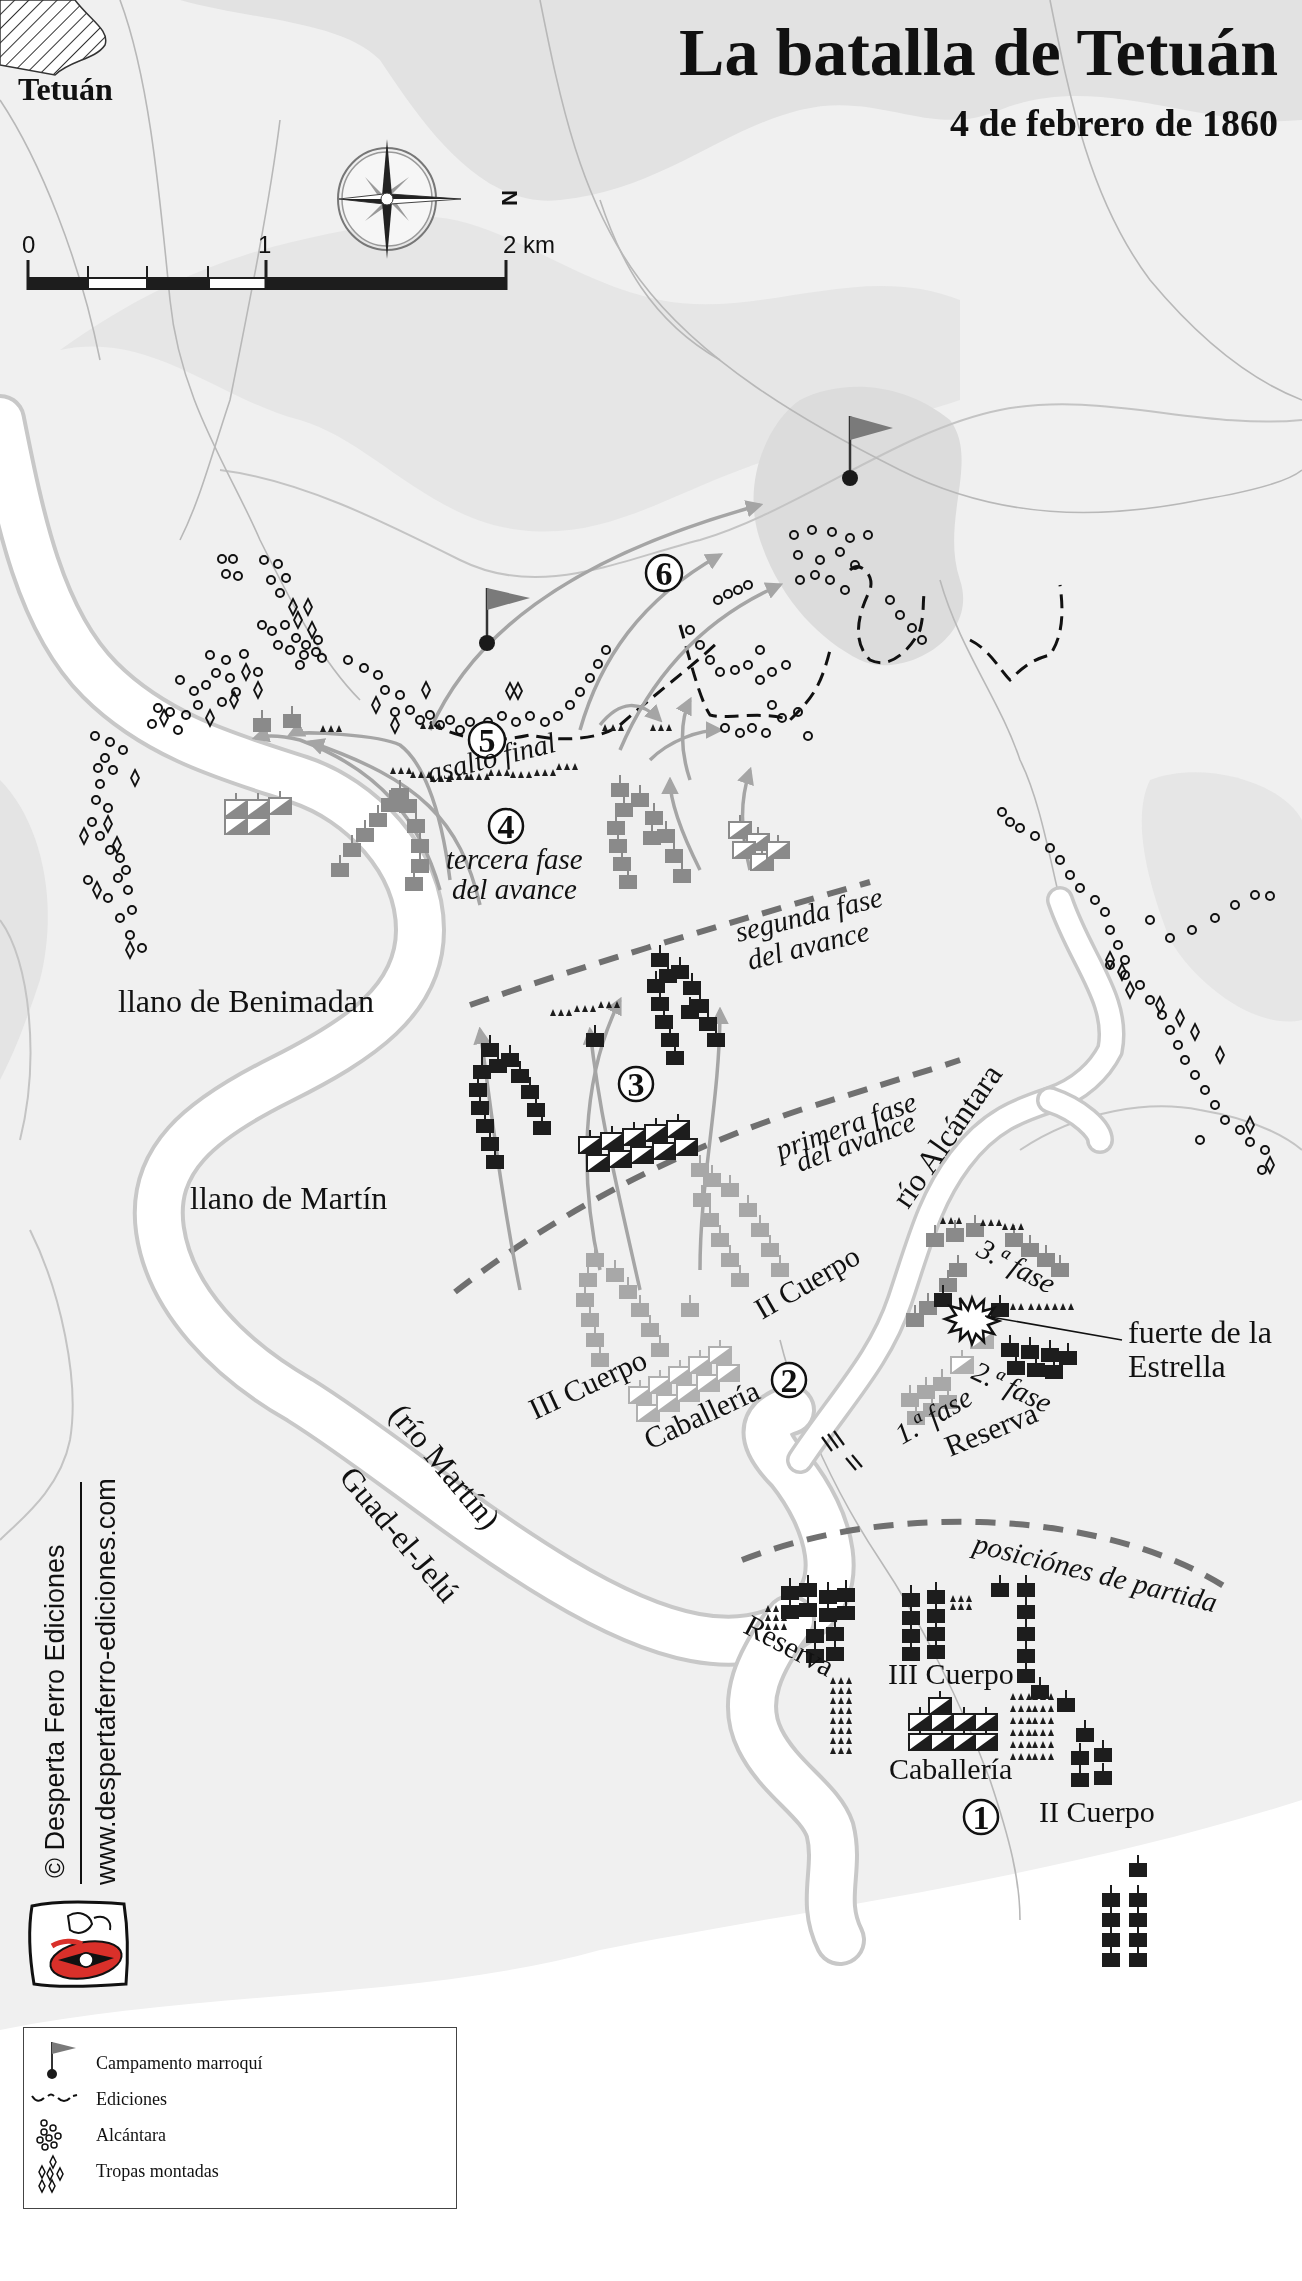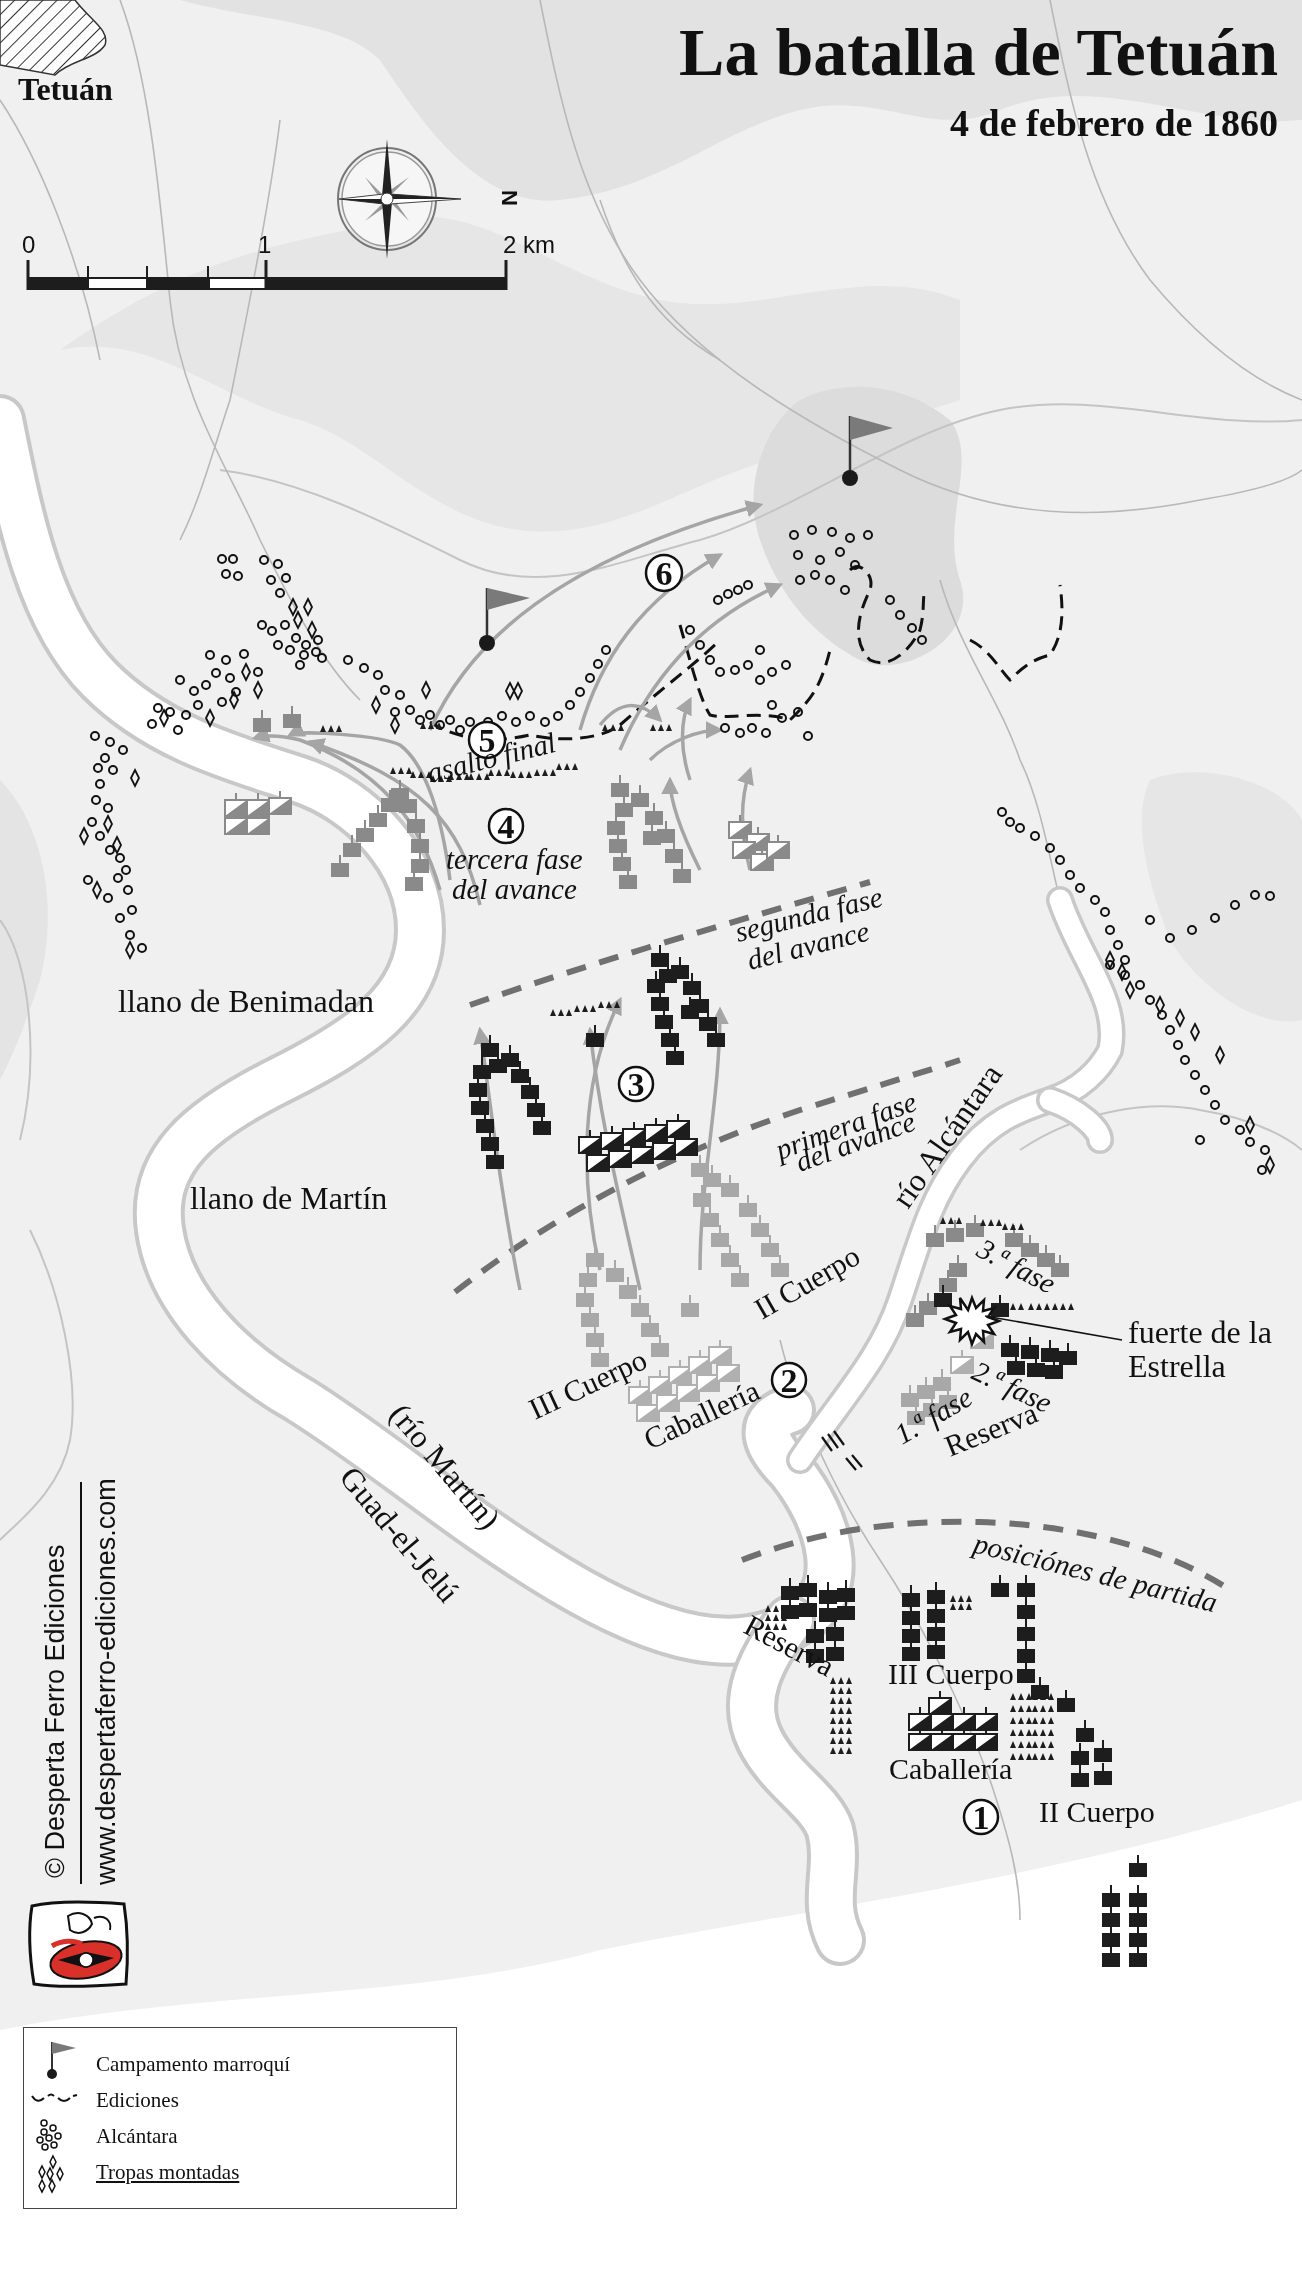--- a/index.html
+++ b/index.html
@@ -24,21 +24,21 @@
   .road { fill: none; stroke: #b8b8b8; stroke-width: 1.6; }
   .phase-line { fill: none; stroke: #707070; stroke-width: 6; stroke-dasharray: 20 14; }
   .trench { fill: none; stroke: #111; stroke-width: 3; stroke-dasharray: 14 8; }
   .arrow { fill: none; stroke: #a5a5a5; stroke-width: 3.5; }
   .inf { fill: none; stroke: #111; stroke-width: 2; }
   .unit-b { fill: #1d1d1d; }
   .unit-g { fill: #8a8a8a; }
   .unit-lg { fill: #a8a8a8; }
   .legend-box { position: absolute; left: 23px; top: 2027px; width: 432px; height: 180px;
                 background: #ffffff; border: 1.5px solid #444; }
-  .legend-row { position: absolute; left: 72px; font-size: 21px; line-height: 1; white-space: nowrap;
+  .legend-row { position: absolute; left: 72px; font-size: 18px; line-height: 1; white-space: nowrap;
                 font-family: "Liberation Serif", "DejaVu Serif", serif; }
   .credit { position: absolute; font-family: "Liberation Sans", "DejaVu Sans", sans-serif;
             font-size: 27px; white-space: nowrap; transform-origin: left top; transform: rotate(-90deg); color: #111; }
 </style>
 </head>
 <body>
 
 <svg id="map" viewBox="0 0 1302 2281" xmlns="http://www.w3.org/2000/svg">
   <defs>
     <pattern id="hatch" patternUnits="userSpaceOnUse" width="10" height="10" patternTransform="rotate(45)">
@@ -766,14 +766,14 @@
     <circle cx="4" cy="22" r="3" fill="none" stroke="#111" stroke-width="1.5"></circle>
     <circle cx="13" cy="20" r="3" fill="none" stroke="#111" stroke-width="1.5"></circle>
     <circle cx="22" cy="18" r="3" fill="none" stroke="#111" stroke-width="1.5"></circle>
     <circle cx="9" cy="29" r="3" fill="none" stroke="#111" stroke-width="1.5"></circle>
     <circle cx="18" cy="27" r="3" fill="none" stroke="#111" stroke-width="1.5"></circle>
   </svg>
   <div class="legend-row" style="top:98px;">Alcántara</div>
   <svg style="position:absolute; left:10px; top:126px;" width="34" height="40">
     <path d="M19,2 L22,8 L19,14 L16,8 z M8,12 L11,18 L8,24 L5,18 z M16,14 L19,20 L16,26 L13,20 z M26,14 L29,20 L26,26 L23,20 z M8,26 L11,32 L8,38 L5,32 z M18,26 L21,32 L18,38 L15,32 z" fill="none" stroke="#111" stroke-width="1.5"></path>
   </svg>
-  <div class="legend-row" style="top:134px;text-decoration:underline;">Tropas montadas</div>
+  <div class="legend-row" style="top:134px;">Tropas montadas</div>
 </div>
 
 </body></html>

